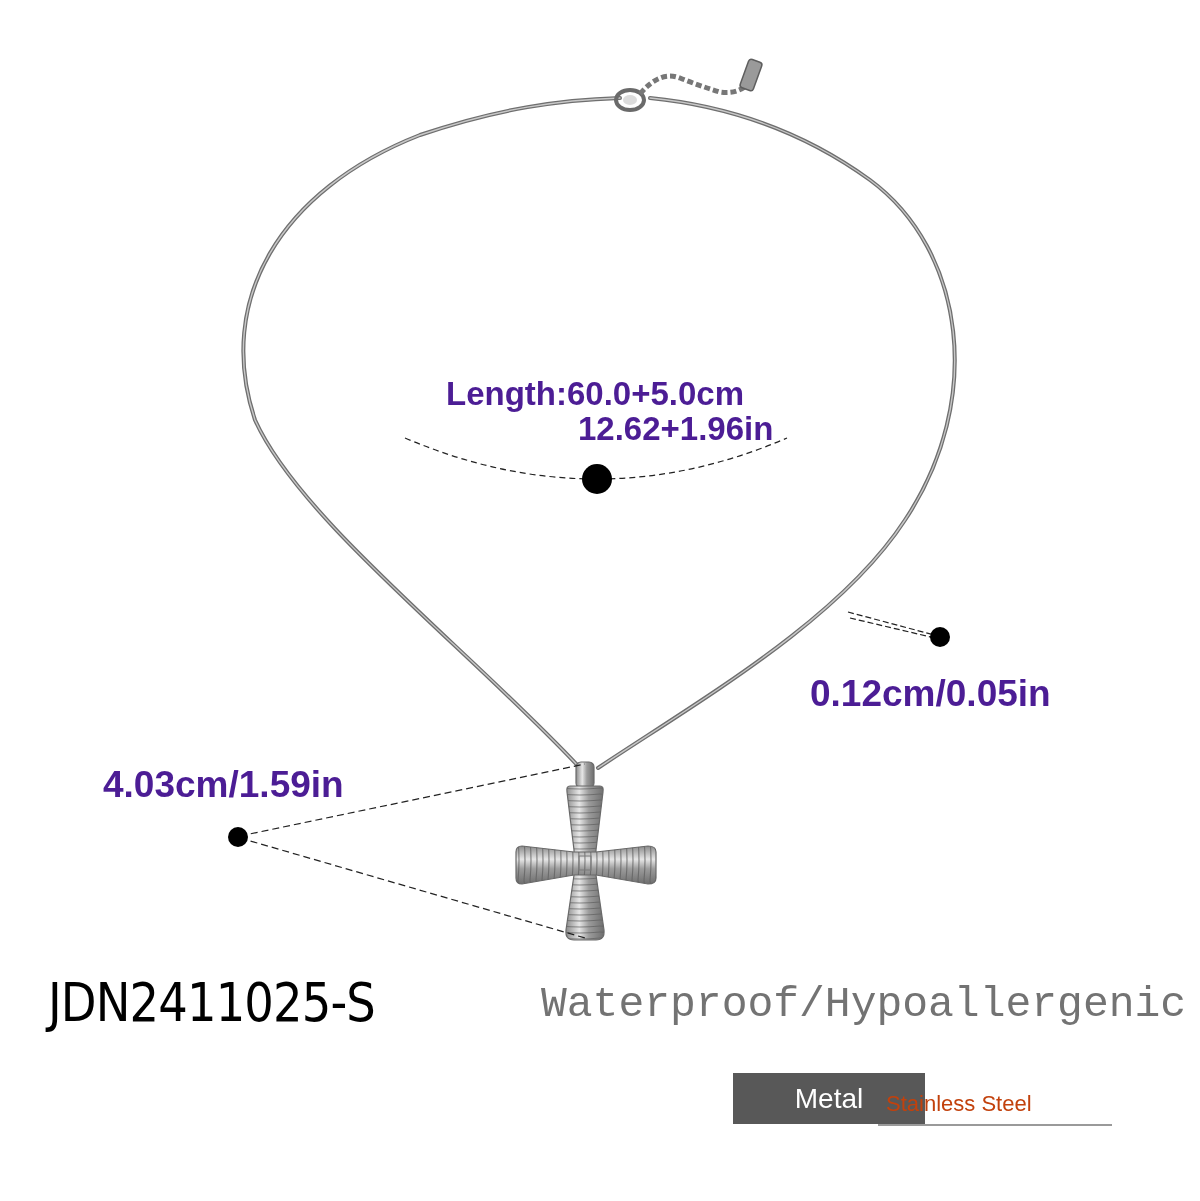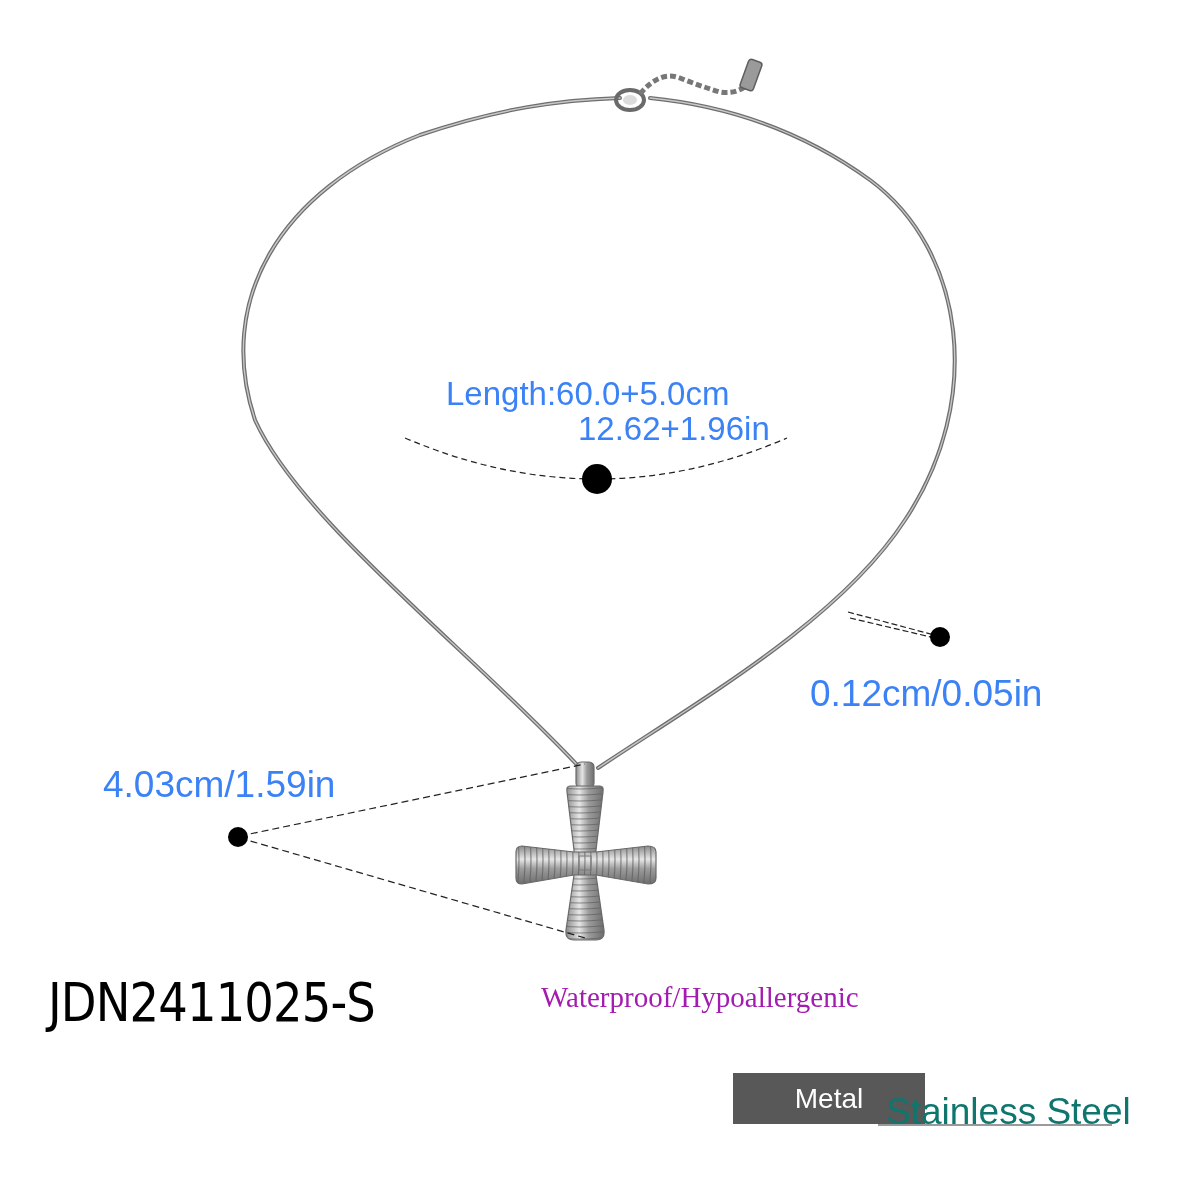--- a/index.html
+++ b/index.html
@@ -1,23 +1,23 @@
 <!DOCTYPE html>
 <html><head>
 <meta charset="utf-8">
 <style>
   html, body { margin: 0; padding: 0; background: #ffffff; }
   body { width: 1200px; height: 1201px; position: relative; overflow: hidden; font-family: "Liberation Sans", sans-serif; color: #000; }
   .abs { position: absolute; }
   svg.art { position: absolute; left: 0; top: 0; width: 1200px; height: 1201px; }
-  .dim-text { font-family: "Liberation Sans", sans-serif; font-size: 35px; line-height: 1; white-space: nowrap; color: #3b82f6; }
+  .dim-text { font-family: "Liberation Sans", sans-serif; font-size: 35px; line-height: 1; white-space: nowrap; color: #4c1d95; font-weight: bold; }
   .sku { font-family: "DejaVu Sans", sans-serif; font-size: 54px; line-height: 1; letter-spacing: -1px; transform: scaleX(0.86); transform-origin: left top; color: #000; }
-  .feature { font-family: Liberation Serif, serif; font-size: 29px; line-height: 1; color: #a21caf; white-space: nowrap; }
+  .feature { font-family: Liberation Mono, monospace; font-size: 43px; line-height: 1; color: #737373; white-space: nowrap; }
   .spec-box { background: #585858; color: #fff; font-size: 28px; display: flex; align-items: center; justify-content: center; margin-left: 47px; }
-  .spec-value { font-size: 37px; line-height: 1; color: #0f766e; white-space: nowrap; }
+  .spec-value { font-size: 22px; line-height: 1; color: #c2410c; white-space: nowrap; }
   .spec-line { background: #9a9a9a; height: 2px; }
 </style>
 </head>
 <body>
 
 <svg class="art" viewBox="0 0 1200 1201" xmlns="http://www.w3.org/2000/svg">
   <defs>
     <linearGradient id="metal" x1="0" y1="0" x2="1" y2="0">
       <stop offset="0" stop-color="#8a8a8a"></stop>
       <stop offset="0.35" stop-color="#e6e6e6"></stop>

